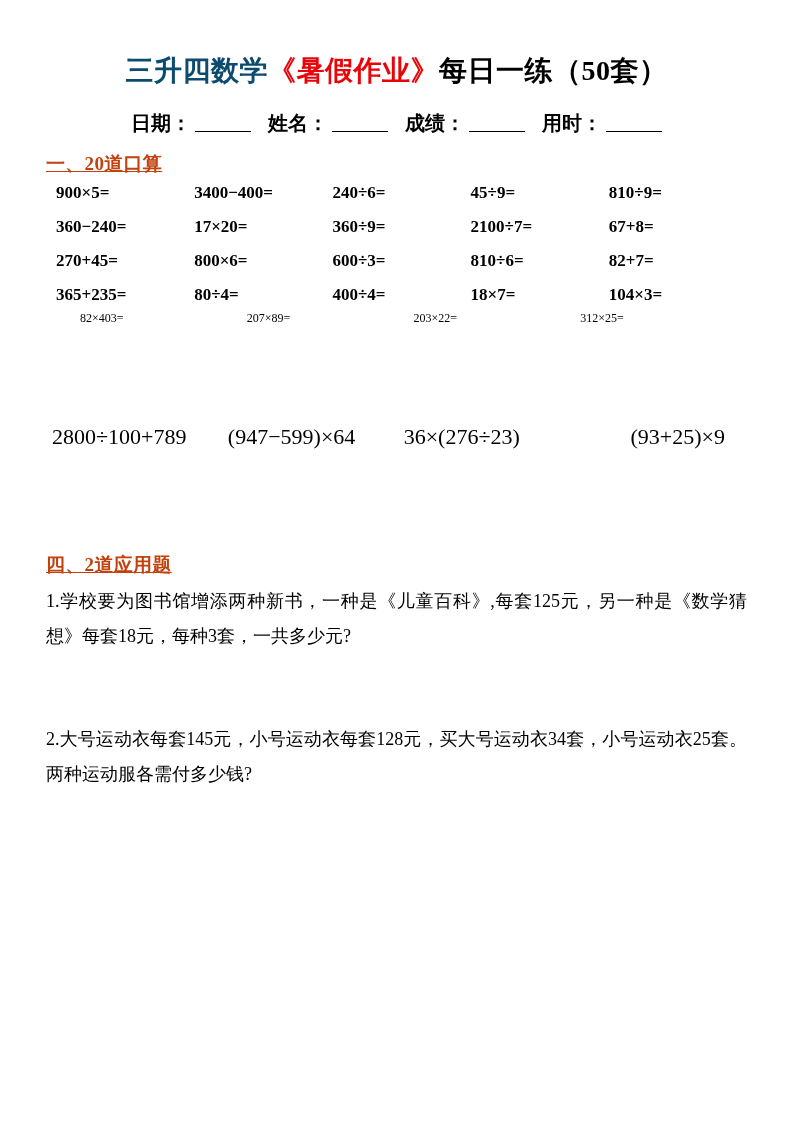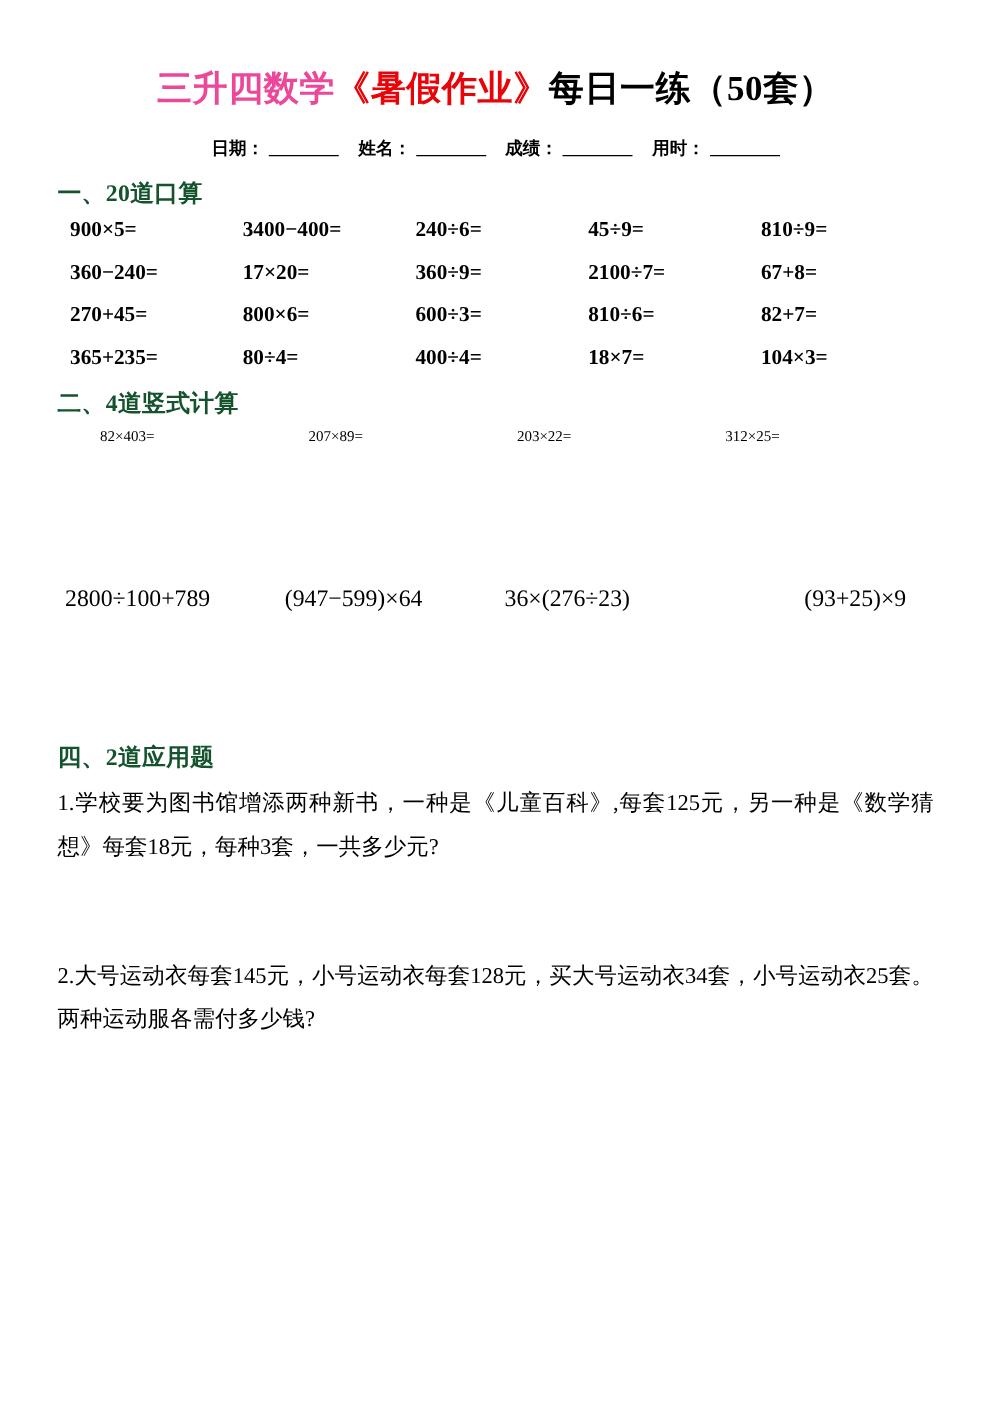--- a/index.html
+++ b/index.html
@@ -26,53 +26,54 @@
   
   .title {
     text-align: center;
     font-size: 28px;
     font-weight: bold;
     color: #e8050a;
     margin-top: 52px;
     letter-spacing: 0.5px;
     white-space: nowrap;
   }
-  .title .part-a { color: #ec4899; font-family: Liberation Mono, monospace; }
+  .title .part-a { color: #0c4a6e; font-family: Liberation Mono, monospace; }
   .title .part-b { color: #e8050a; }
   .title .part-c { color: #000000; }
 
   
   .info-line {
     margin-top: 20px;
     text-align: center;
-    font-size: 14px;
+    font-size: 20px;
     font-weight: bold;
     color: #000000;
     white-space: nowrap;
   }
   .info-item {
     display: inline-block;
     margin: 0 6px;
   }
   .info-item .blank {
     display: inline-block;
     width: 56px;
     border-bottom: 1.6px solid #000;
     margin-left: 4px;
     vertical-align: -2px;
   }
 
   
   .section-head {
-    color: #14532d;
+    color: #c2410c;
     font-weight: bold;
     font-size: 19px;
     margin-top: 14px;
     margin-bottom: 6px;
     letter-spacing: 0.3px;
+    text-decoration: underline;
   }
 
   
   .oral-grid {
     width: 100%;
     display: grid;
     grid-template-columns: repeat(5, 1fr);
     row-gap: 14px;
     font-size: 17px;
     padding-left: 10px;
@@ -93,24 +94,24 @@
     margin-top: 6px;
   }
   .vert-cell { white-space: nowrap; }
 
   .spacer-vert { height: 92px; }
 
   
   .step-row {
     display: grid;
     grid-template-columns: 1.05fr 1.05fr 1.05fr 1fr;
-    font-size: 19px;
+    font-size: 22px;
     padding-left: 6px;
     box-sizing: border-box;
-    margin-top: 20px;
+    margin-top: 6px;
   }
   .step-cell { white-space: nowrap; }
   .step-cell.last { text-align: right; padding-right: 22px; }
 
   .spacer-step { height: 88px; }
 
   
   .word-problem {
     font-size: 18px;
     line-height: 1.95;
@@ -152,21 +153,20 @@
     <div class="oral-cell">600÷3=</div>
     <div class="oral-cell">810÷6=</div>
     <div class="oral-cell">82+7=</div>
     <div class="oral-cell">365+235=</div>
     <div class="oral-cell">80÷4=</div>
     <div class="oral-cell">400÷4=</div>
     <div class="oral-cell">18×7=</div>
     <div class="oral-cell">104×3=</div>
   </div>
 
-  <div class="section-head">二、4道竖式计算</div>
   <div class="vert-row">
     <div class="vert-cell">82×403=</div>
     <div class="vert-cell">207×89=</div>
     <div class="vert-cell">203×22=</div>
     <div class="vert-cell">312×25=</div>
   </div>
   <div class="spacer-vert"></div>
 
   <div class="step-row">
     <div class="step-cell">2800÷100+789</div>

